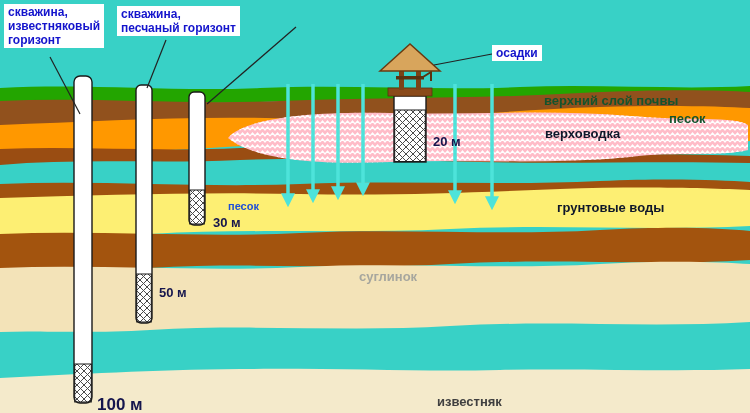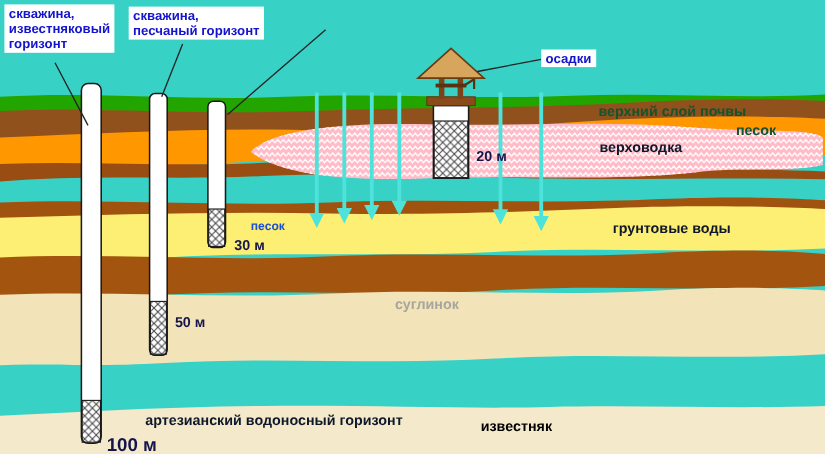--- a/index.html
+++ b/index.html
@@ -102,21 +102,20 @@
   <div class="lbl callout" style="left:117px; top:6px;">скважина,
 песчаный горизонт</div>
   <div class="lbl callout" style="left:492px; top:45px;">осадки</div>
 
   <div class="lbl white" style="left:544px; top:93px; font-size:13px;">верхний слой почвы</div>
   <div class="lbl white" style="left:669px; top:111px; font-size:13px;">песок</div>
   <div class="lbl blue" style="left:545px; top:126px; font-size:13px;">верховодка</div>
   <div class="lbl" style="left:228px; top:200px; color:#1d4ed8; font-size:11px;">песок</div>
   <div class="lbl blue" style="left:557px; top:200px; font-size:13px;">грунтовые воды</div>
   <div class="lbl" style="left:359px; top:269px; color:#a6a69e; font-size:13px;">суглинок</div>
-  <div class="lbl blue" style="left:132px; top:374px; font-size:13px;">артезианский водоносный горизонт</div>
-  <div class="lbl" style="left:437px; top:380px; color:#000000; font-size:13px;">известняк</div>
+  <div class="lbl" style="left:437px; top:394px; color:#404040; font-size:13px;">известняк</div>
 
   <div class="lbl navy" style="left:433px; top:134px; font-size:13px;text-align:center;">20 м</div>
   <div class="lbl navy" style="left:213px; top:215px; font-size:13px;">30 м</div>
   <div class="lbl navy" style="left:159px; top:285px; font-size:13px;">50 м</div>
   <div class="lbl navy" style="left:97px; top:363px; font-size:17px;margin-top:32px;">100 м</div>
 
 </div>
 
 </body></html>

